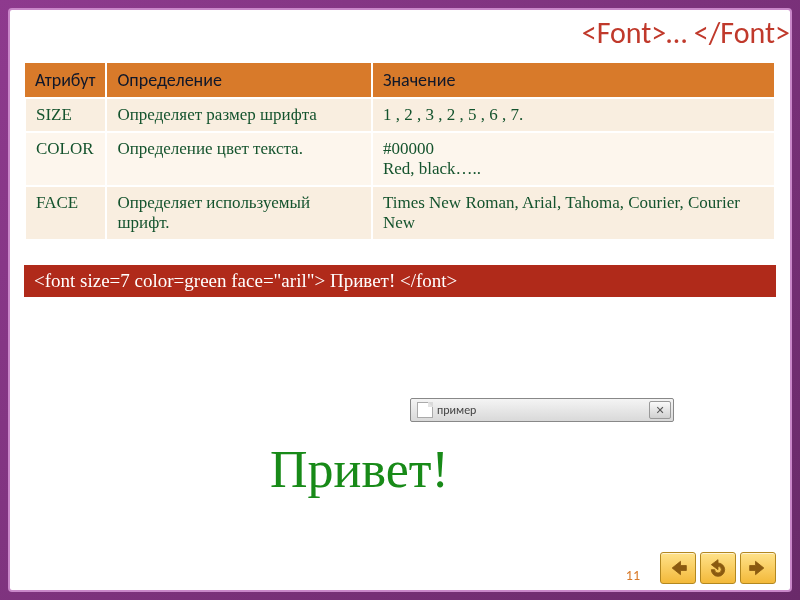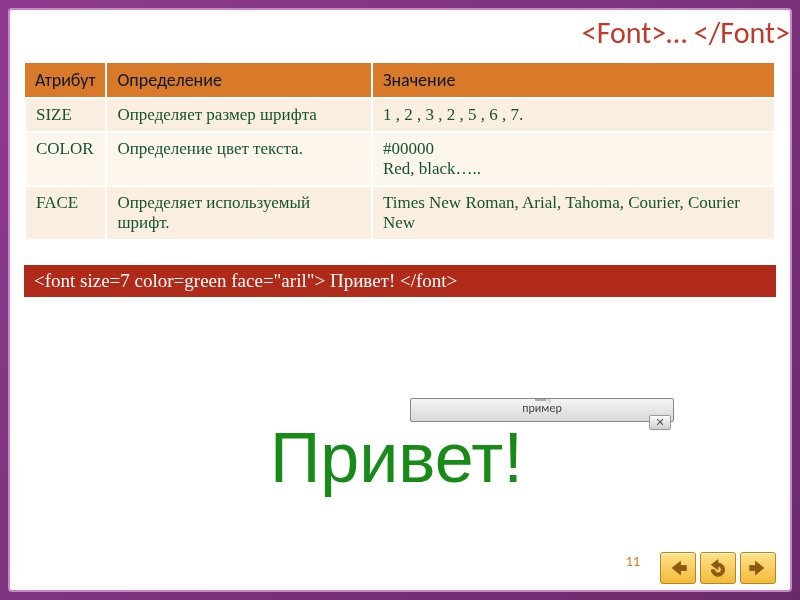--- a/index.html
+++ b/index.html
@@ -77,21 +77,20 @@
   left: 400px;
   width: 262px;
   height: 22px;
   background: linear-gradient(#f4f4f4, #d9d9d9);
   border: 1px solid #888;
   border-radius: 2px;
   display: flex;
   align-items: center;
   font-size: 12px;
   color: #444;
-  flex-direction: column;
 }
 .browser-bar .pageicon {
   width: 14px; height: 14px;
   margin: 0 4px 0 6px;
   border: 1px solid #aaa;
   position: relative;
   background: #fff;
 }
 .browser-bar .pageicon::after {
   content:'';
@@ -104,29 +103,29 @@
   width: 20px; height: 16px;
   margin-right: 2px;
   background: linear-gradient(#fafafa,#d0d0d0);
   border:1px solid #999;
   border-radius:2px;
   display:flex;align-items:center;justify-content:center;
   color:#555; font-size:11px;
 }
 .big-hello {
   position: absolute;
-  top: 408px;
+  top: 430px;
   left: 260px;
-  font-family: Liberation Sans, sans-serif;
-  font-size: 70px;
+  font-family: Liberation Serif, serif;
+  font-size: 52px;
   color: #188a18;
 }
 .pagenum {
   position: absolute;
-  bottom: 20px;
+  bottom: 6px;
   right: 150px;
   color: #d87a2a;
   font-size: 14px;
   margin-top: 15px;
 }
 .nav {
   position: absolute;
   bottom: 6px;
   right: 14px;
   display: flex;

